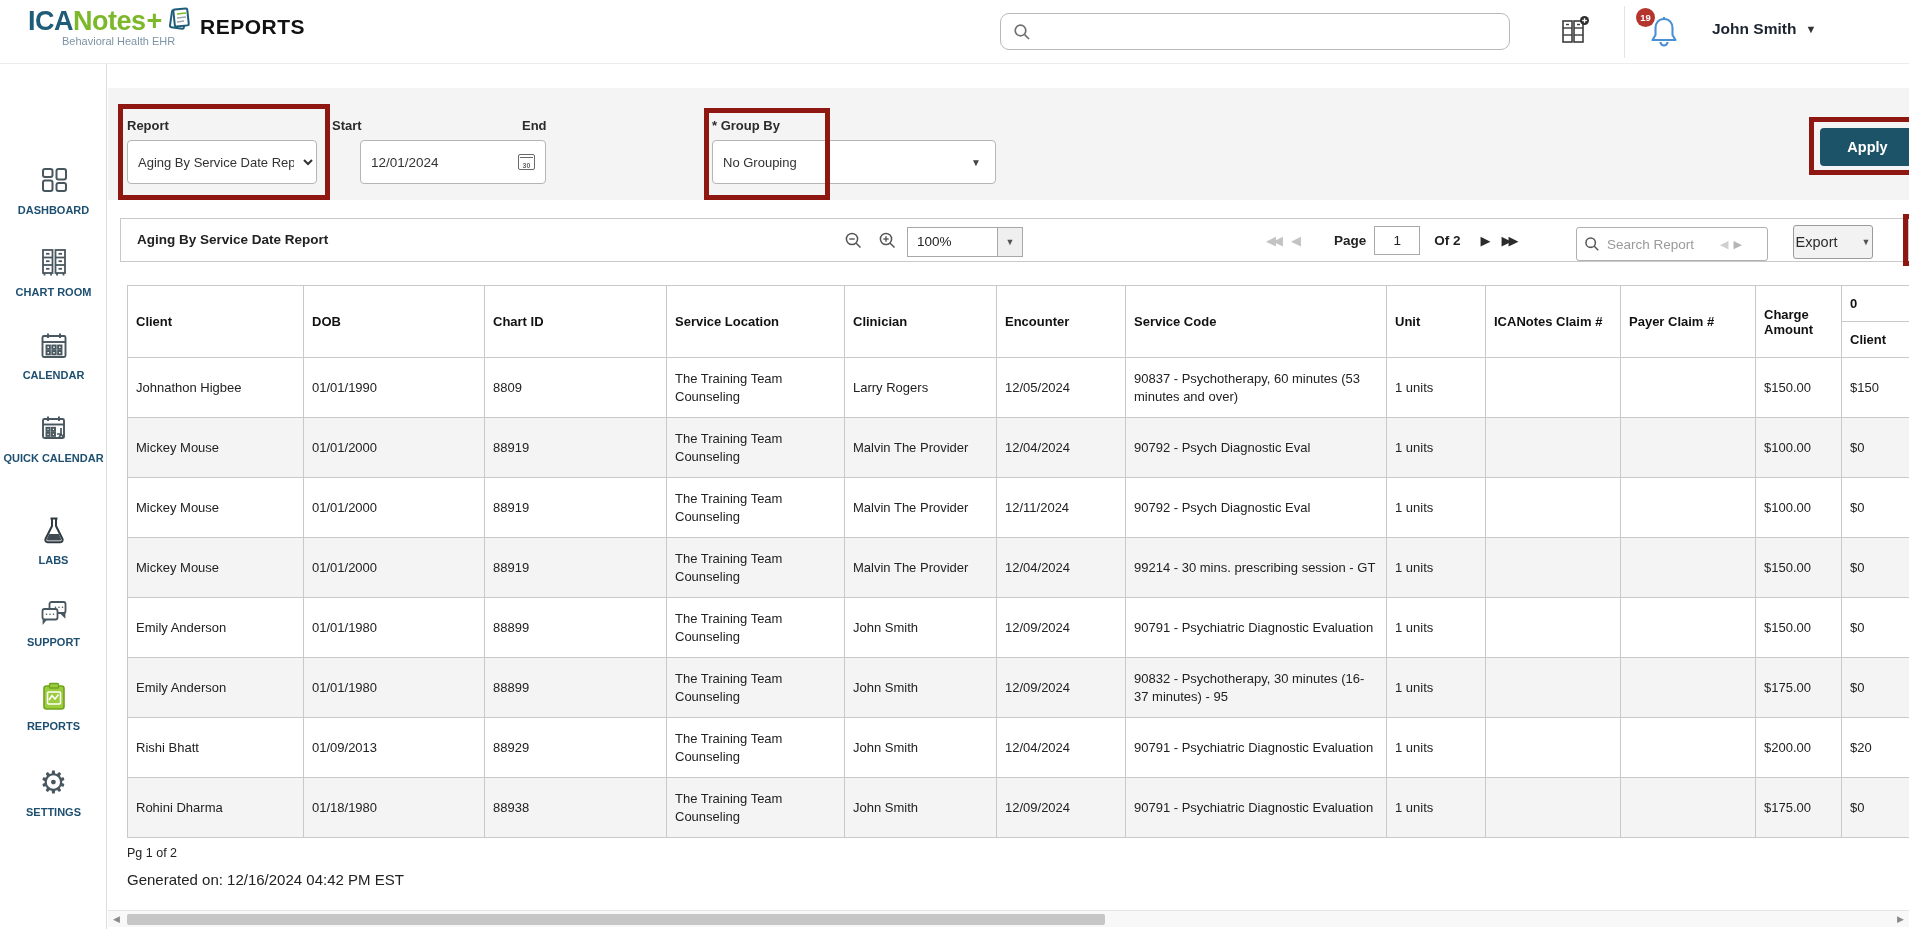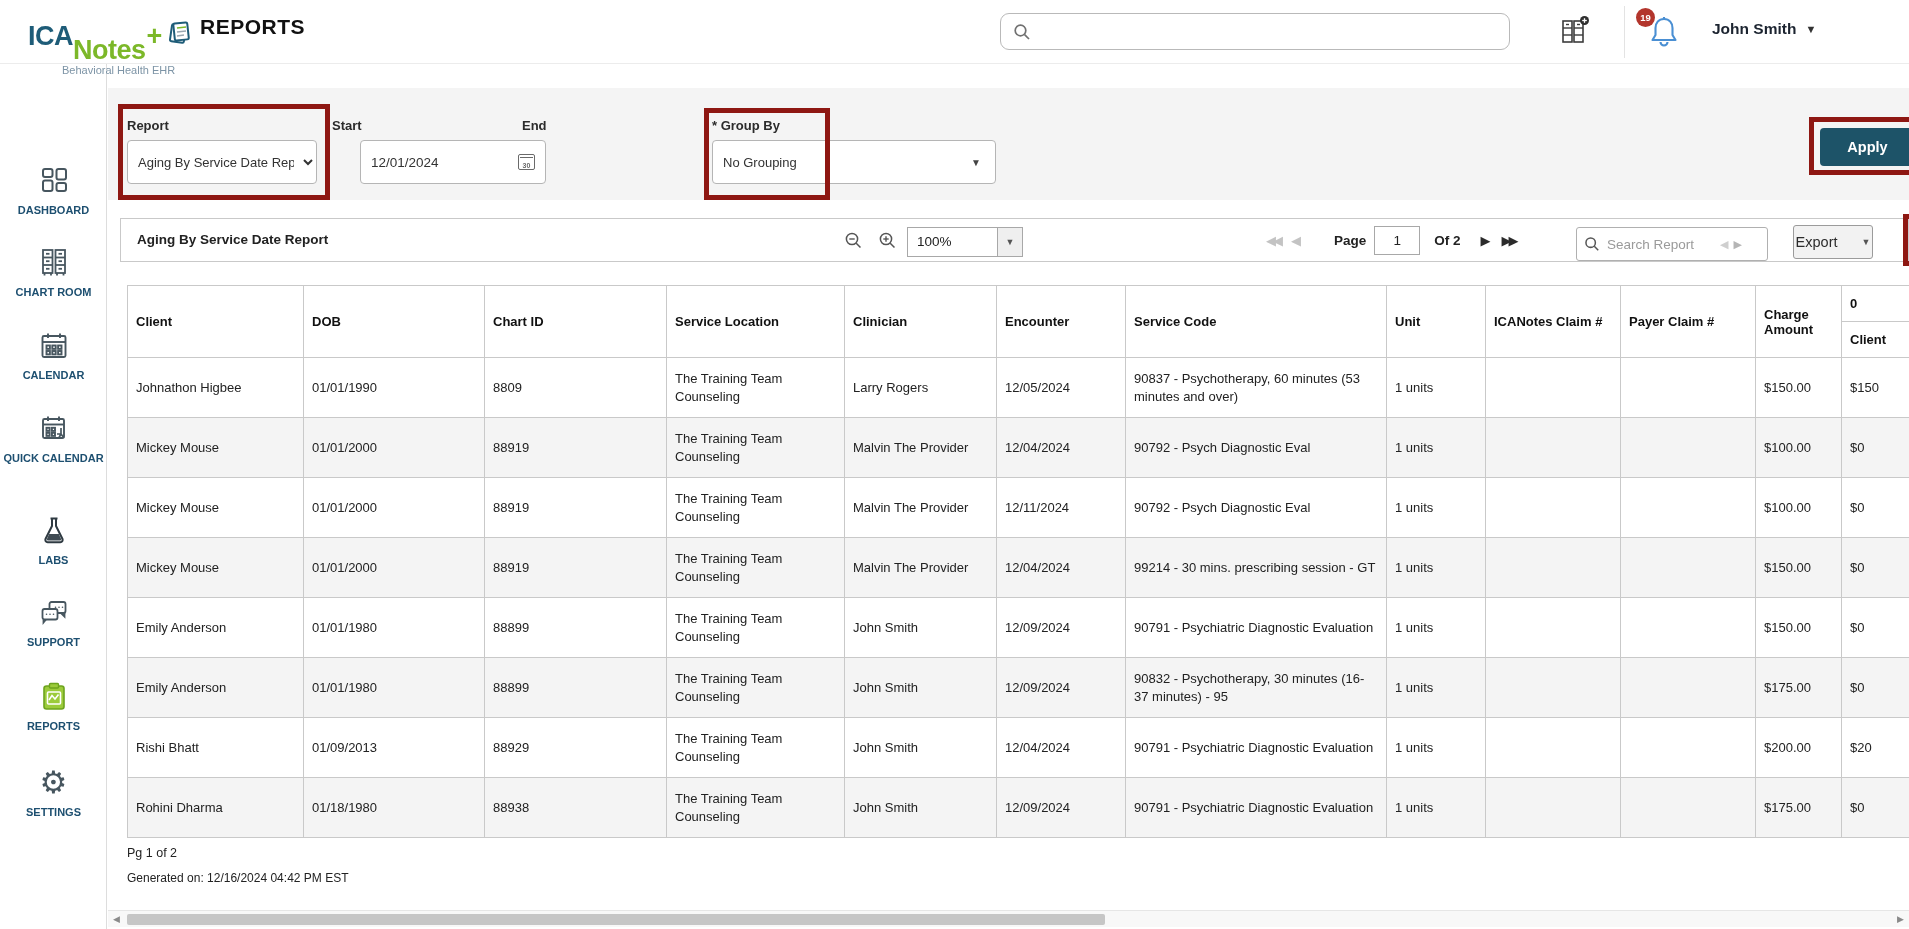--- a/index.html
+++ b/index.html
@@ -6,21 +6,21 @@
   html,body { width:1909px; height:929px; overflow:hidden; background:#fff;
     font-family:"Liberation Sans", sans-serif; color:#222; }
   .app { position:relative; width:1909px; height:929px; background:#fff; overflow:hidden; }
 
   
   .topbar { position:absolute; left:0; top:0; width:1909px; height:64px; background:#fff;
     border-bottom:1px solid #ececec; z-index:5; }
   .logo { position:absolute; left:28px; top:6px; }
   .logo-line { font-weight:bold; font-size:27px; letter-spacing:-0.5px; display:flex; align-items:center; }
   .logo-ica { color:#1e5c78; }
-  .logo-notes { color:#7cb829;margin-top:29px; }
+  .logo-notes { color:#7cb829; }
   .logo-plus { color:#7cb829; margin-left:1px; }
   .logo-doc { margin-left:2px; margin-top:-4px; }
   .logo-tagline { font-size:11px; color:#7d94a6; margin-top:-2px; padding-left:34px; }
   .page-title { position:absolute; left:200px; top:15px; font-size:21px; font-weight:bold;
     color:#111; letter-spacing:0.5px; }
   .search-charts { position:absolute; left:1000px; top:13px; width:510px; height:37px;
     border:1px solid #b9b9b9; border-radius:9px; background:#fff; display:flex; align-items:center;
     padding:0 12px; }
   .search-charts input { border:none; outline:none; font-size:14px; color:#333; width:100%;
     margin-left:10px; font-family:"Liberation Sans",sans-serif; background:transparent; }
@@ -102,21 +102,21 @@
   table.report th { font-weight:bold; color:#111; background:#fff; height:36px; }
   table.report td { color:#222; height:60px; line-height:1.35; }
   tr.alt td { background:#f4f4f4; }
   td.num { text-align:right; }
   th.aging-top { text-align:right; padding-right:46px; font-weight:bold; }
   th.aging-sub { font-weight:bold; }
   td.aging { text-align:right; padding-right:46px; }
 
   
   .pg-info { position:absolute; left:127px; top:846px; font-size:12.5px; color:#222; }
-  .gen-info { position:absolute; left:127px; top:871px; font-size:12px; color:#222; }
+  .gen-info { position:absolute; left:127px; top:871px; font-size:15px; color:#222; }
 
   
   .hscroll { position:absolute; left:108px; bottom:2px; width:1801px; height:17px; background:#f8f8f8;
     border-top:1px solid #e6e6e6; }
   .hs-arrow { position:absolute; top:3px; font-size:9px; color:#8a8a8a; cursor:pointer; }
   .hs-left { left:5px; } .hs-right { right:5px; }
   .hs-thumb { position:absolute; left:19px; top:3px; width:978px; height:11px; background:#c6c6c6;
     border-radius:2px; cursor:grab; }
 
   svg { display:block; }

